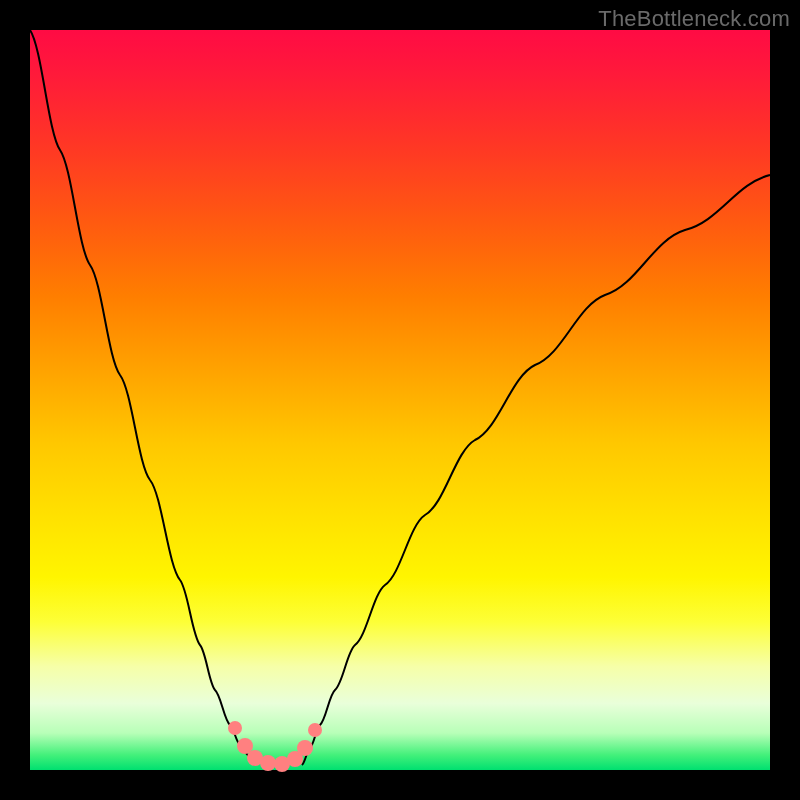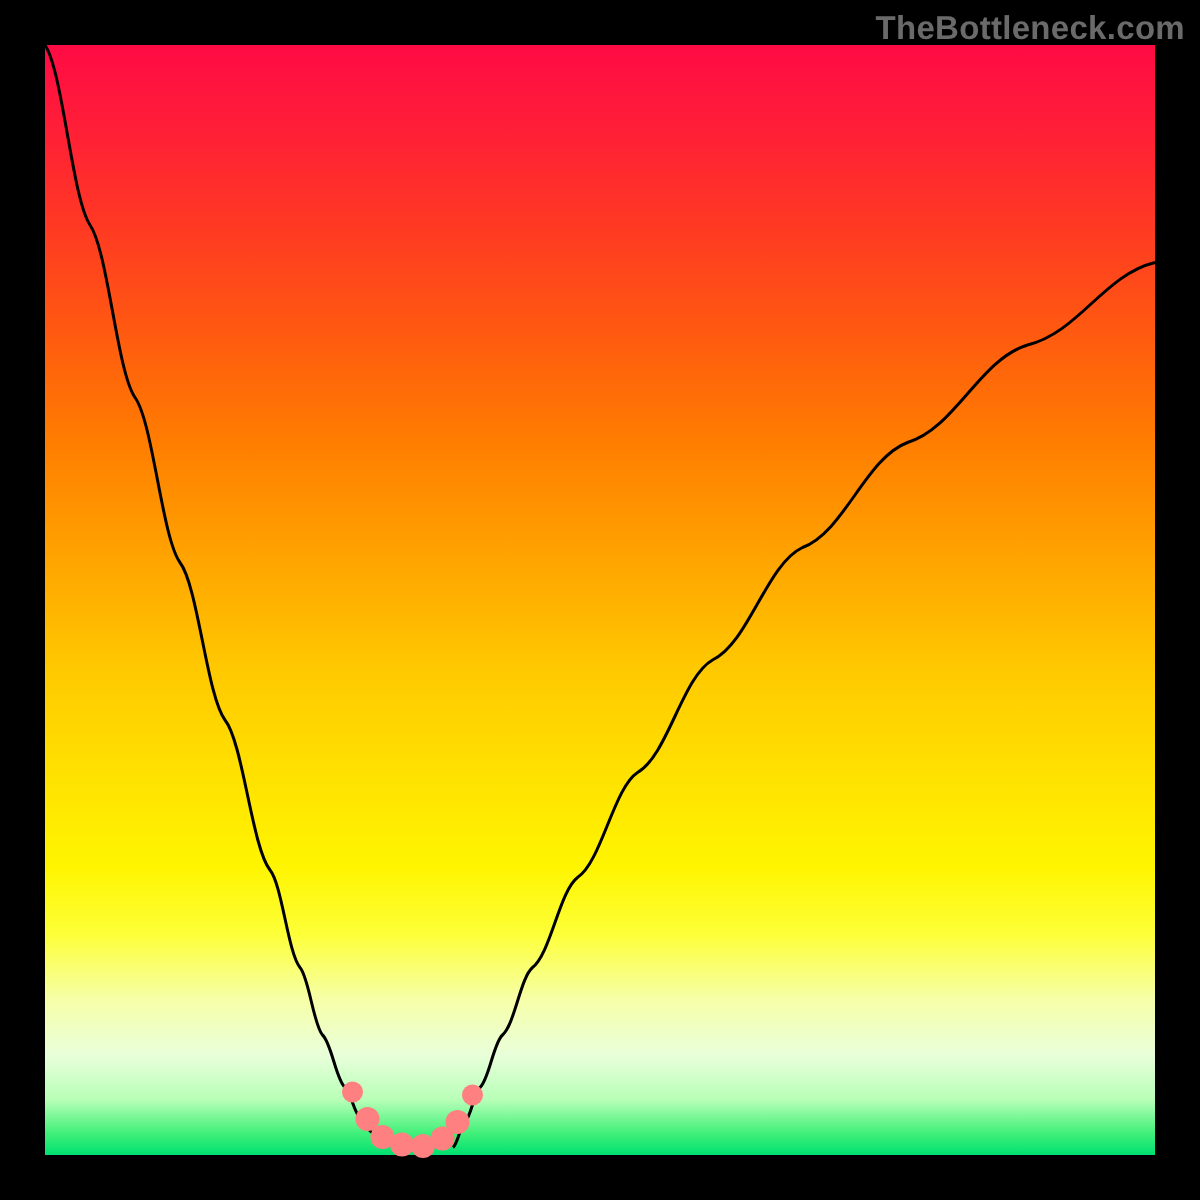--- a/index.html
+++ b/index.html
@@ -41,21 +41,21 @@
       #42f07a 98%,
       #00e070 100%
     );
   }
   .watermark {
     position: absolute;
     top: 6px;
     right: 10px;
     color: #6a6a6a;
     font-size: 22px;
-    font-weight: 700;
+    font-weight: 400;
     letter-spacing: 0.2px;
     user-select: none;
   }
   svg.curve {
     position: absolute;
     left: 0; top: 0;
     width: 740px; height: 740px;
     overflow: visible;
   }
   .curve-path {

